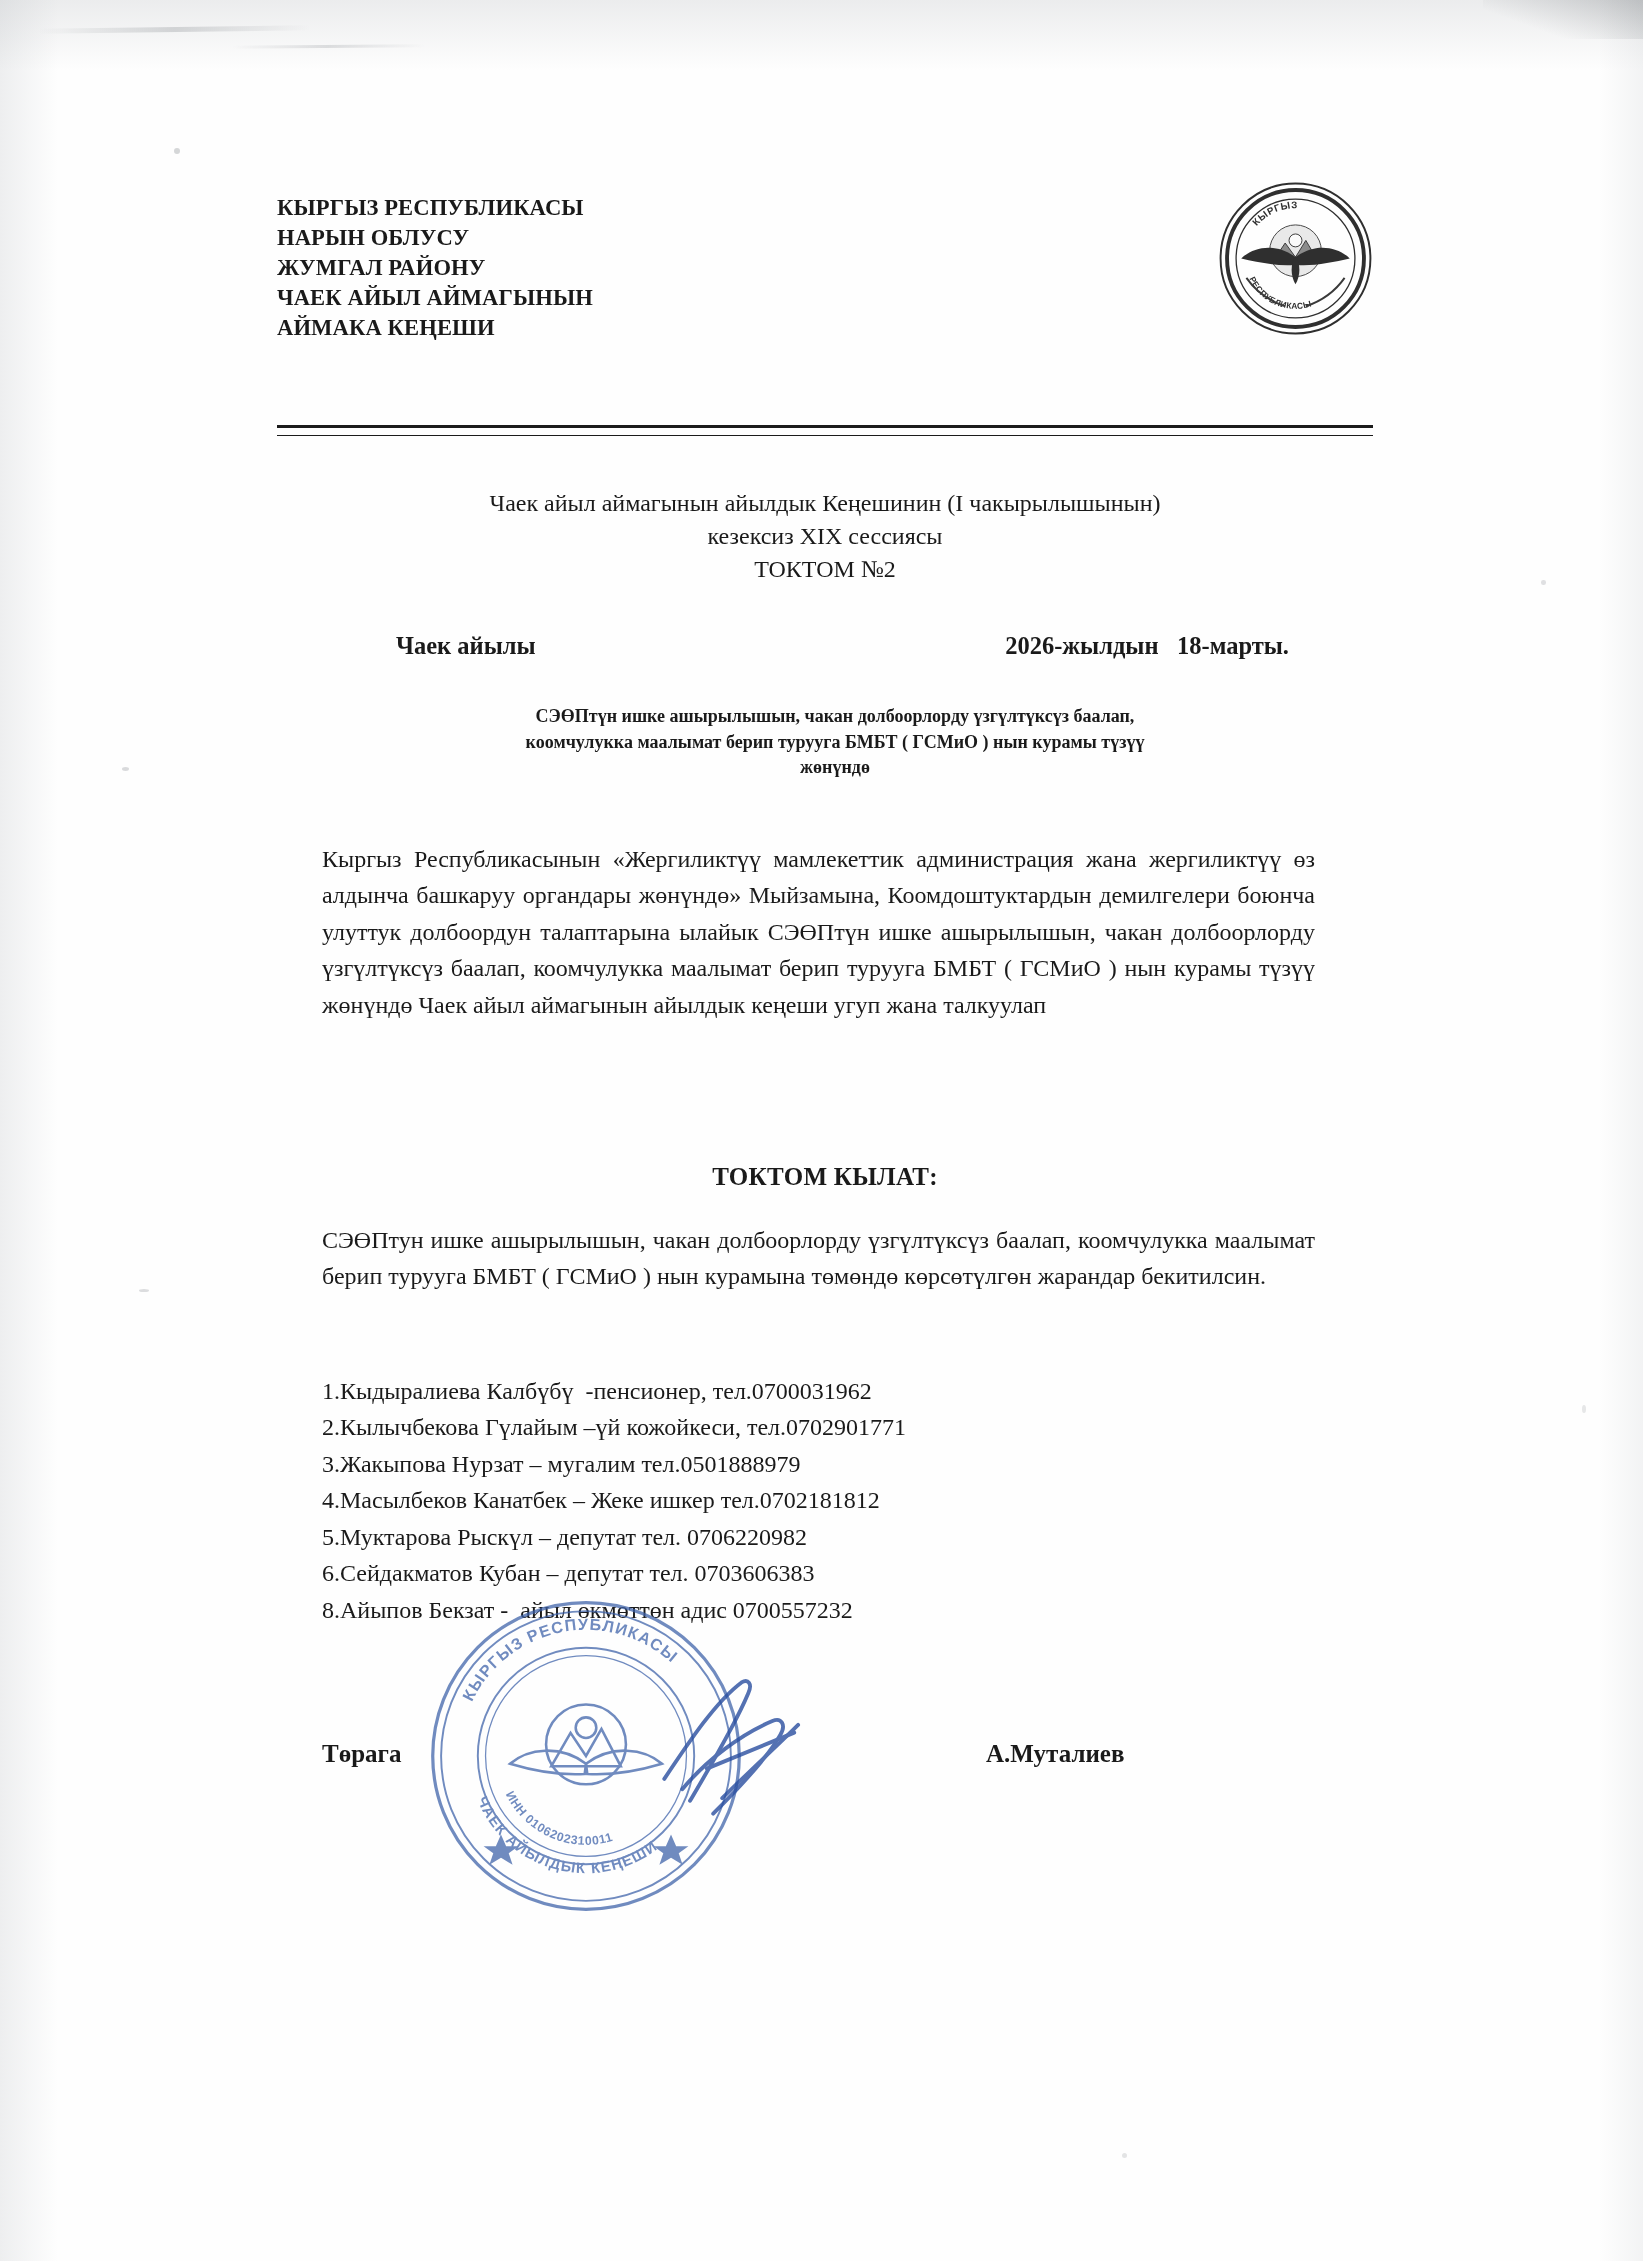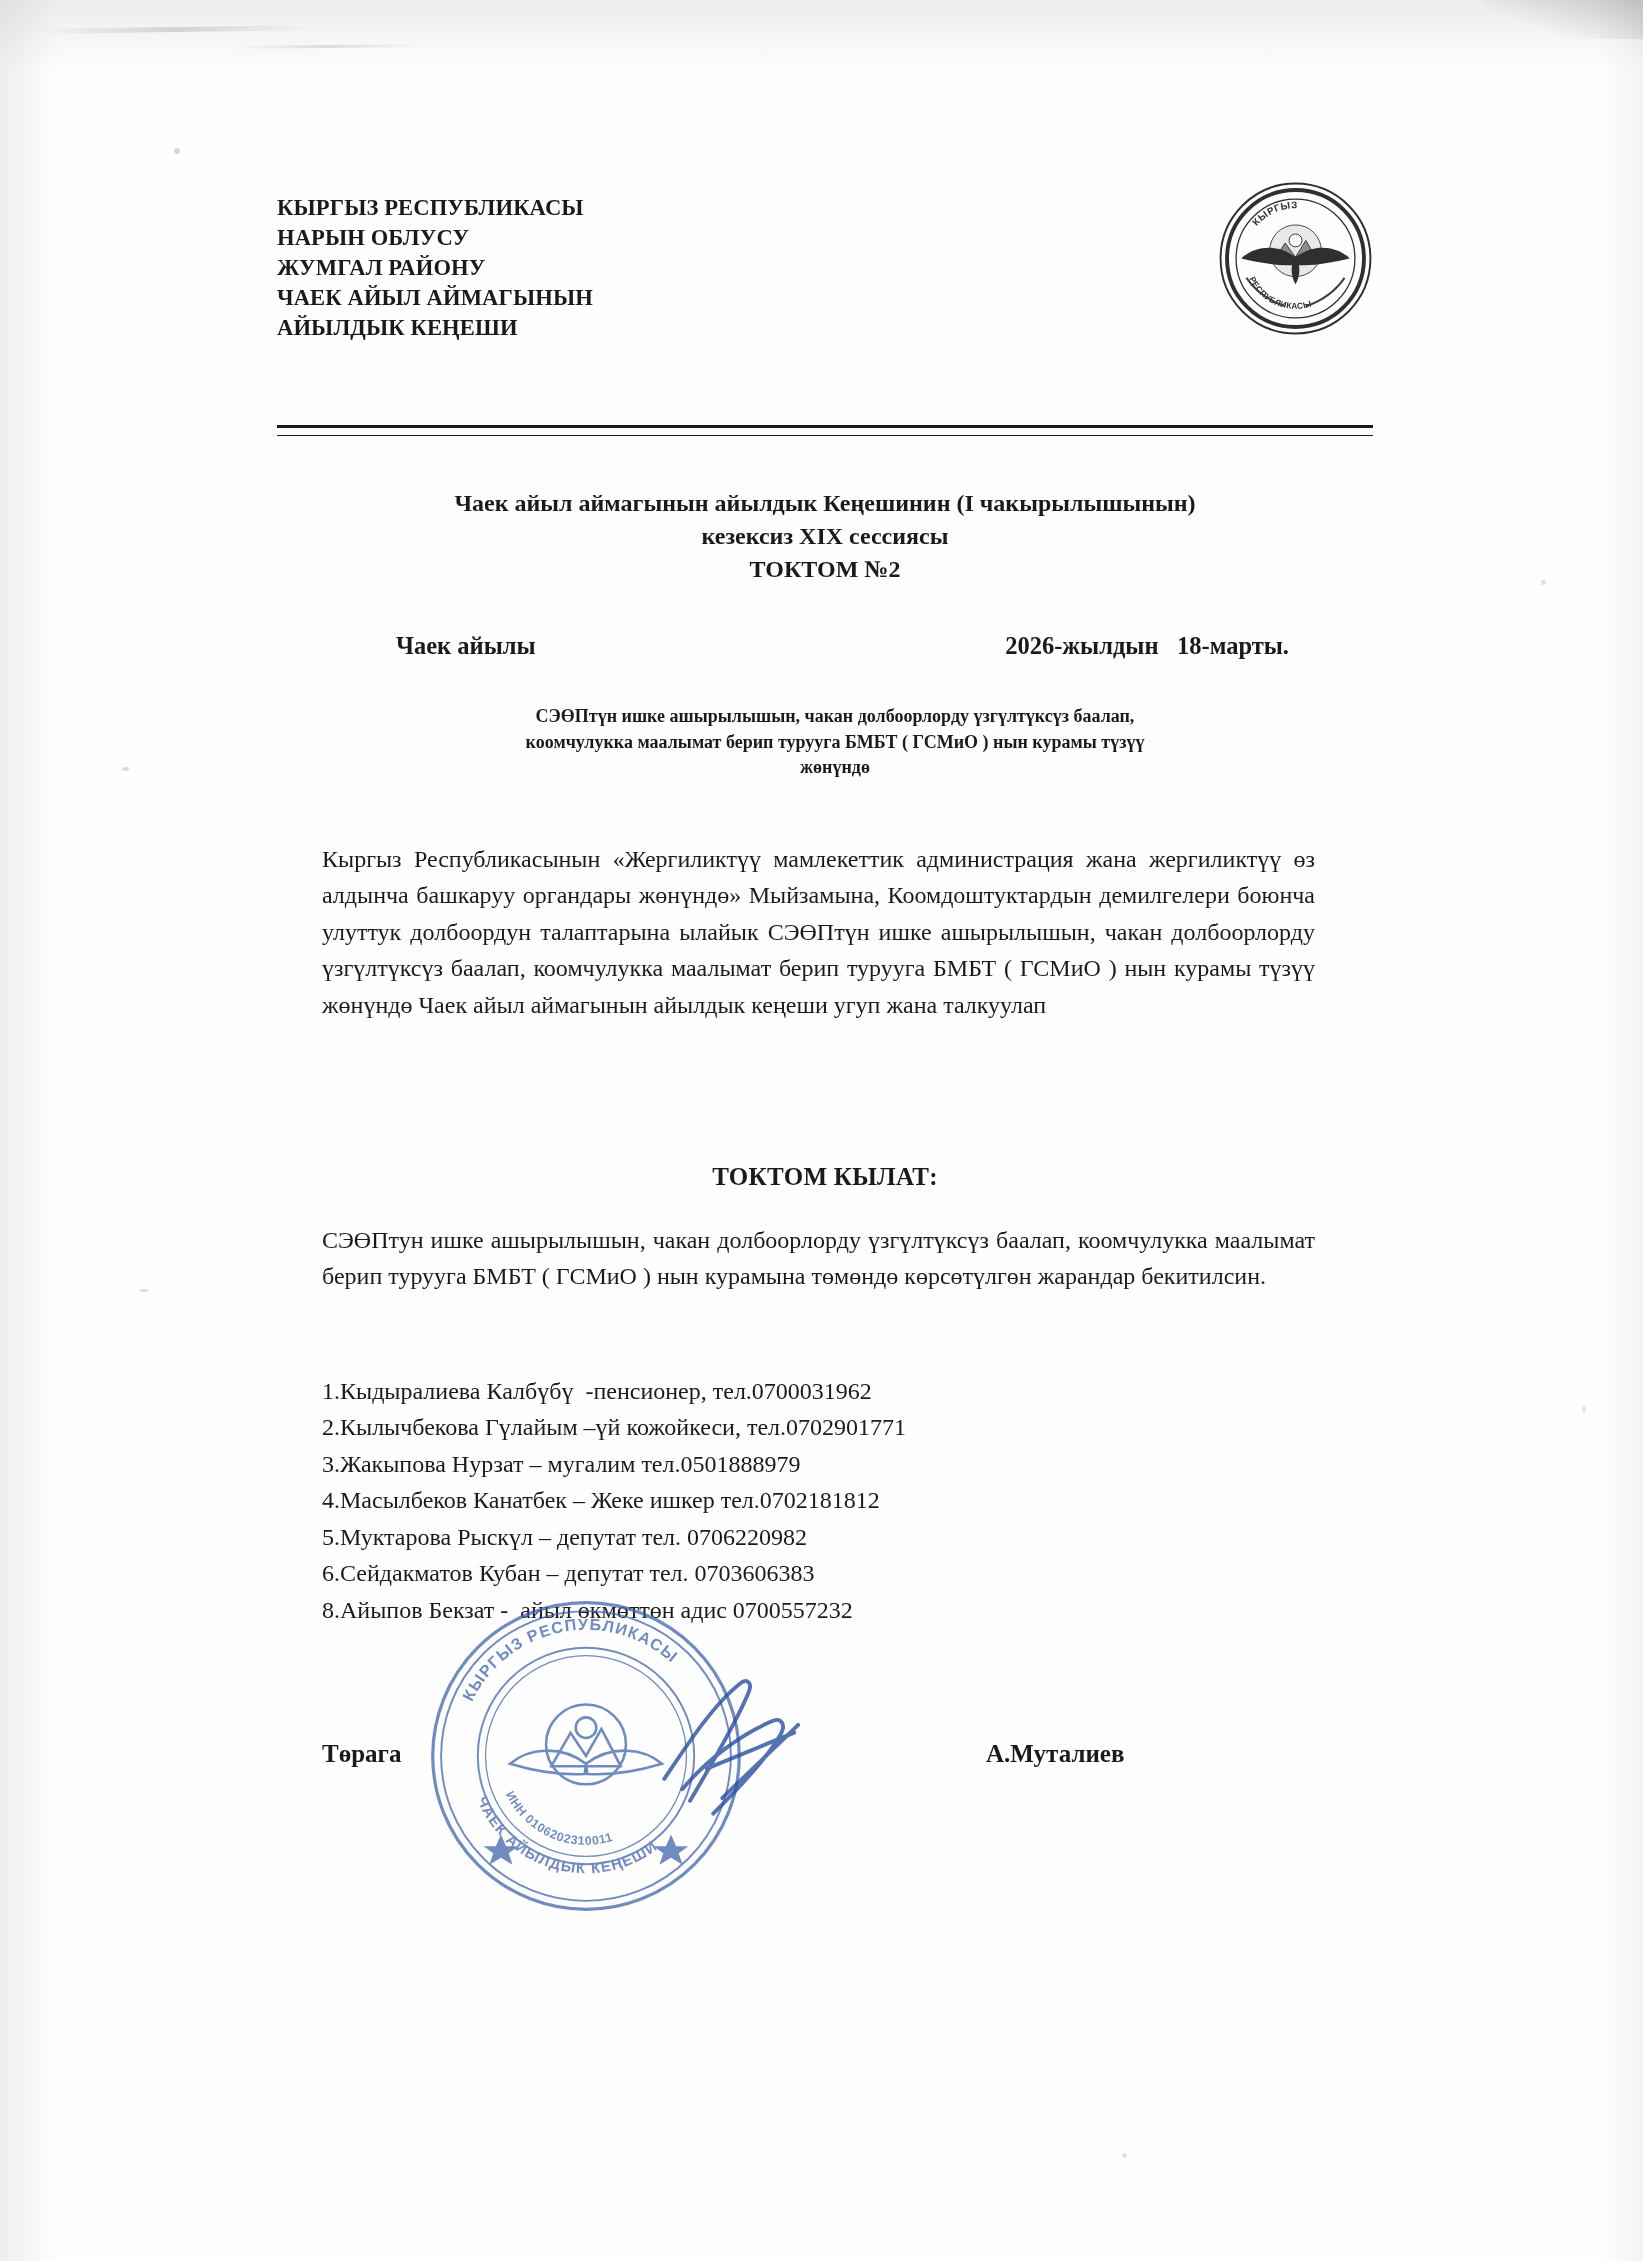--- a/index.html
+++ b/index.html
@@ -79,21 +79,21 @@
     border-bottom: 1.9px solid #1b1b1b;
   }
 
   
   .title-block {
     position: absolute;
     left: 277px;
     top: 487px;
     width: 1096px;
     text-align: center;
-    font-weight: bold;
+    font-weight: normal;
     font-size: 24px;
     line-height: 1.38;
   }
 
   .datum {
     position: absolute;
     left: 277px;
     top: 632px;
     width: 1096px;
     font-weight: bold;
@@ -214,21 +214,21 @@
 <div class="page">
   <div class="content">
 
     <div class="header">
 
       <div class="hdr-col hdr-left">
         <div>КЫРГЫЗ РЕСПУБЛИКАСЫ</div>
         <div>НАРЫН ОБЛУСУ</div>
         <div>ЖУМГАЛ РАЙОНУ</div>
         <div>ЧАЕК АЙЫЛ АЙМАГЫНЫН</div>
-        <div>АЙЫЛДЫК КЕҢЕШИ</div>
+        <div>АЙМАКА КЕҢЕШИ</div>
       </div>
 
       <div class="emblem">
         <svg viewBox="0 0 240 240" width="155" height="155" aria-hidden="true">
           <circle cx="120" cy="120" r="116" fill="none" stroke="#2f2f2f" stroke-width="3"></circle>
           <circle cx="120" cy="120" r="106" fill="none" stroke="#2f2f2f" stroke-width="6"></circle>
           <circle cx="120" cy="120" r="92" fill="none" stroke="#2f2f2f" stroke-width="2"></circle>
 
           <defs>
             <path id="arcTop" d="M120,120 m-78,0 a78,78 0 0,1 156,0" fill="none"></path>

